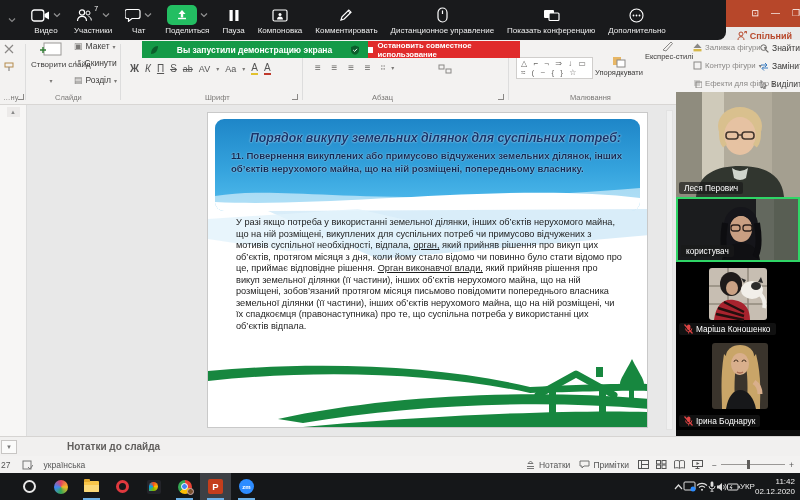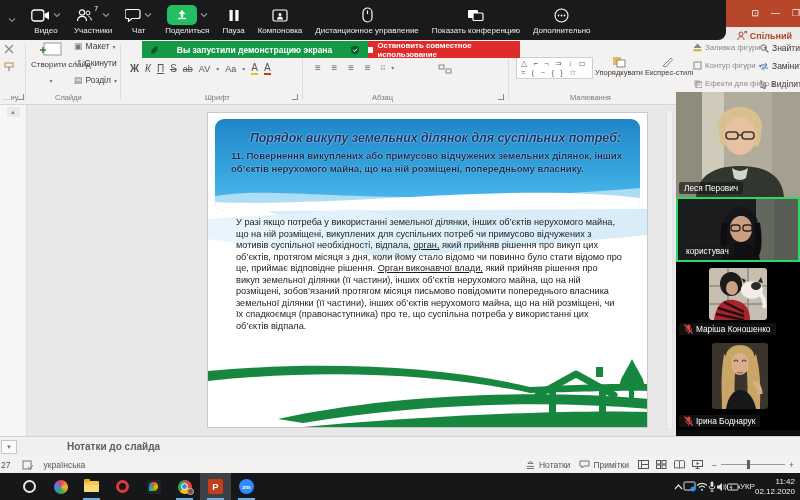--- a/index.html
+++ b/index.html
@@ -217,20 +217,29 @@
     <div class="zt-iconrow">
       <svg width="16" height="13">
         <rect x="1" y="1" width="14" height="11" rx="1.5" fill="none" stroke="#fff" stroke-width="1.2"></rect>
         <circle cx="8" cy="5.4" r="1.5" fill="#fff"></circle>
         <path d="M5,10.5 c0-2 1.3-3 3-3 c1.7,0 3,1 3,3 Z" fill="#fff"></path>
       </svg>
     </div>
     <span class="zt-label">Компоновка</span>
   </div>
 
+  <div class="zt-item">
+    <div class="zt-iconrow">
+      <svg width="14" height="14">
+        <path d="M2,12 L3,8.8 L9.8,2 L12,4.2 L5.2,11 Z" fill="none" stroke="#fff" stroke-width="1.2"></path>
+        <path d="M9,2.8 L11.2,5" stroke="#fff" stroke-width="1"></path>
+      </svg>
+    </div>
+    <span class="zt-label">Комментировать</span>
+  </div>
 
   <div class="zt-item">
     <div class="zt-iconrow">
       <svg width="11" height="16">
         <rect x="1" y="1" width="9" height="14" rx="4.5" fill="none" stroke="#fff" stroke-width="1.2"></rect>
         <path d="M5.5,3.5 v3.5" stroke="#fff" stroke-width="1.2"></path>
       </svg>
     </div>
     <span class="zt-label">Дистанционное управление</span>
   </div>
@@ -342,21 +351,21 @@
     <div class="shape-row">△ ⌐ ¬ ⇒ ↓ ▭</div>
     <div class="shape-row">≈ ( ~ { } ☆</div>
   </div>
   <div class="abs" style="left:594px;top:16px;text-align:center;width:50px;">
     <svg width="14" height="12" style="margin:0 auto;">
         <rect x="1" y="1" width="8" height="8" fill="#e8b765"></rect>
         <rect x="5" y="4" width="8" height="7" fill="#fff" stroke="#8a8886"></rect>
       </svg>
     <div class="rb-txt" style="font-size:7.5px;">Упорядкувати</div>
   </div>
-  <div class="abs" style="left:645px;top:16px;text-align:right;width:44px;">
+  <div class="abs" style="left:645px;top:0;text-align:right;width:44px;">
     <svg width="13" height="12" style="margin:0 auto;">
         <path d="M2,10 L10,2 l1.5,1.5 L5,11 Z" fill="none" stroke="#8a8886"></path>
       </svg>
     <div class="rb-txt" style="font-size:7.5px;">Експрес-стилі</div>
   </div>
   <span class="rb-group-label" style="left:570px;">Малювання</span>
 
   <div class="abs" style="left:693px;top:3px;display:flex;gap:3px;align-items:center;">
     <svg width="9" height="9">
         <path d="M4.5,0.5 L8.5,5 H0.5 Z" fill="#8a8886"></path>

